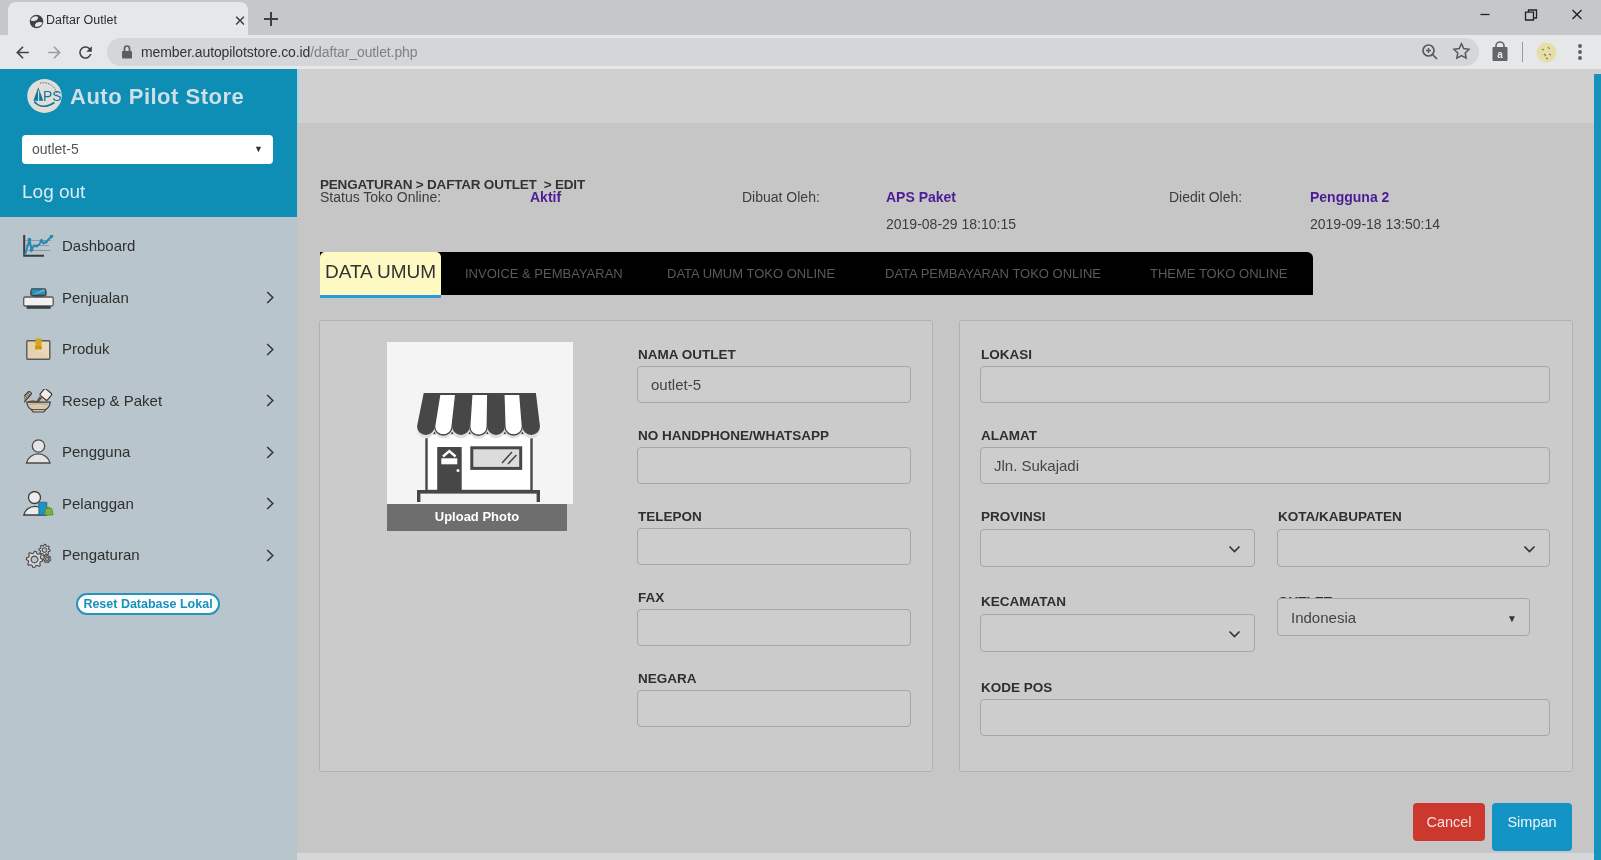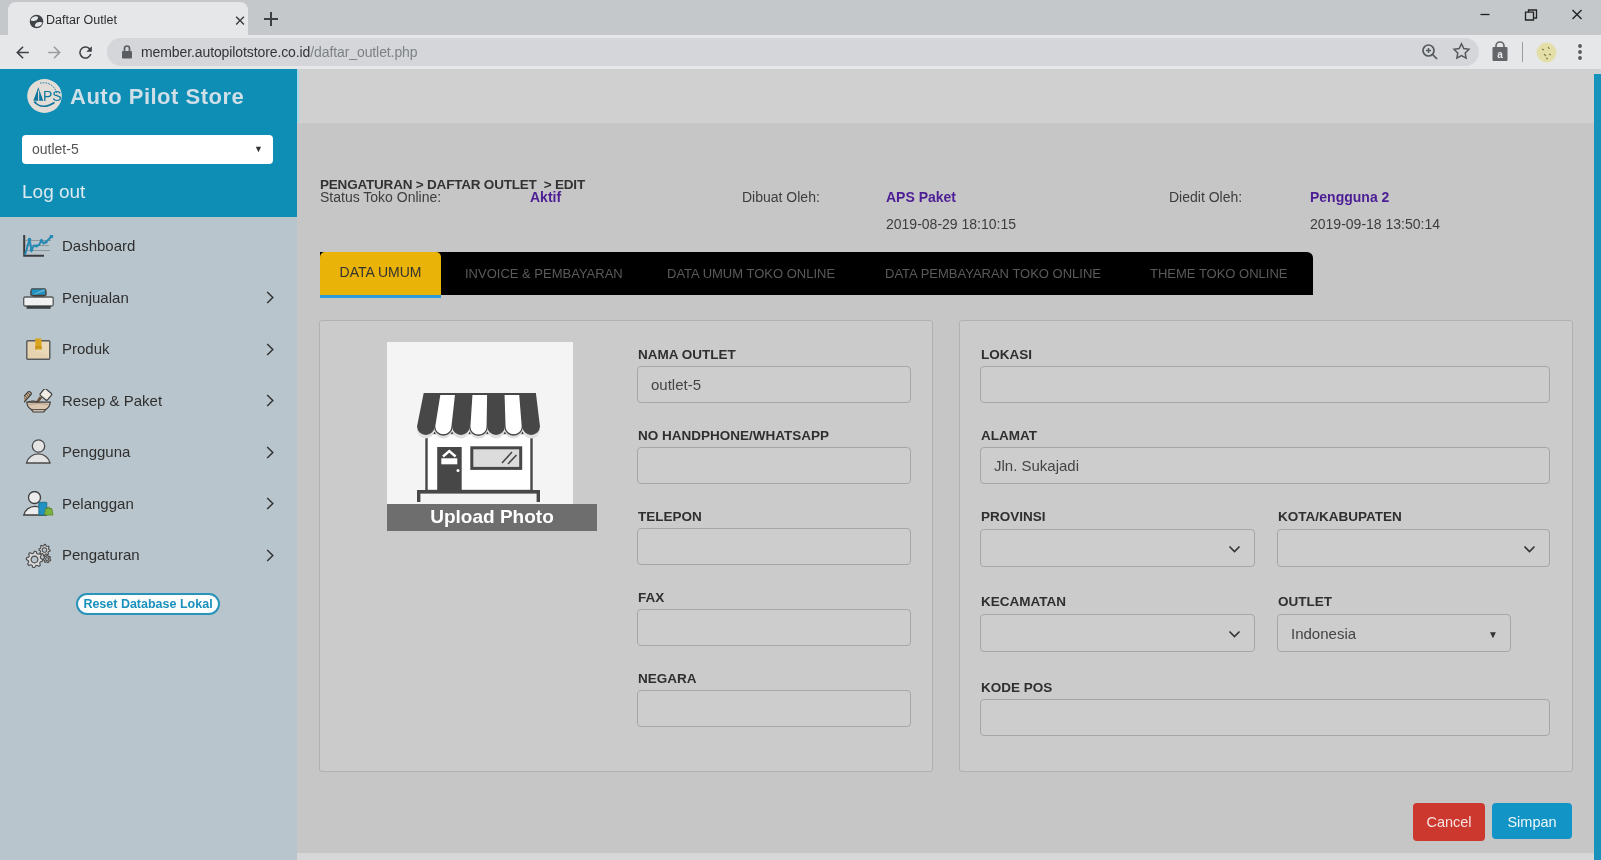--- a/index.html
+++ b/index.html
@@ -39,38 +39,38 @@
 #blueline { left:297px; top:70px; width:2px; height:53px; background:#a8d8e8; }
 #content { left:297px; top:123px; width:1304px; height:732px; background:#c6c6c6; }
 #botstrip { left:297px; top:853px; width:1304px; height:7px; background:#d6d7d8; }
 #crumb { left:23px; top:25.5px; font-size:13.5px; letter-spacing:-0.2px; font-weight:bold; color:#333;margin-top:28px; }
 .slabel { font-size:14px; color:#3d3d3d; }
 .sval { font-size:14px; font-weight:bold; color:#4c1d95; }
 .sdate { font-size:14px; color:#3d3d3d; }
 
 
 #tabstrip { left:23px; top:129px; width:993px; height:43px; background:#000000; border-radius:0 6px 0 0; }
-#activetab { left:23px; top:129px; width:121px; height:46px; background:#eab308; border-radius:5px 5px 0 0; border-bottom:3px solid #2b9cd8; font-size:14px; color:#333; text-align:center; line-height:40px; z-index:2; }
+#activetab { left:23px; top:129px; width:121px; height:46px; background:#fef9c3; border-radius:5px 5px 0 0; border-bottom:3px solid #2b9cd8; font-size:19px; color:#333; text-align:center; line-height:40px; z-index:2; }
 .ttab { top:0; height:43px; font-size:13px; color:#5a5a5a; line-height:43px; white-space:nowrap; }
 
 
 .panel { top:197px; width:614px; height:452px; background:#cbcbcb; border:1px solid #b1b1b1; border-radius:3px; }
 #panelL { left:22px; }
 #panelR { left:662px; }
 .flabel { font-size:13.5px; font-weight:bold; color:#2f2f2f; }
 .finput { background:#cdcdcd; border:1px solid #a6a6a6; border-radius:4px; height:37px; font-size:15px; color:#444; line-height:35px; padding-left:13px; }
 .fsel { height:38px; line-height:37px; }
 .fsel .chev { position:absolute; right:13px; top:15px; width:13px; height:8px; }
 #photo { left:67px; top:21px; width:186px; height:189px; }
 #photoimg { left:0; top:0; width:186px; height:162px; background:#f4f4f4; }
-#photobar { left:0; top:162px; width:210px; height:27px; background:#6e6e6e; color:#fff; font-weight:bold; font-size:19px; text-align:center; line-height:26px; }
+#photobar { left:0; top:162px; width:180px; height:27px; background:#6e6e6e; color:#fff; font-weight:bold; font-size:13px; text-align:center; line-height:26px; }
 
 
 #btncancel { left:1116px; top:680px; width:72px; height:38px; background:#cd382e; border-radius:4px; color:#f4e3e1; font-size:14.5px; text-align:center; line-height:38px; }
-#btnsimpan { left:1195px; top:680px; width:80px; height:36px; background:#1295c6; border-radius:4px; color:#eef6fa; font-size:14.5px; text-align:center; line-height:38px; }
+#btnsimpan { left:1195px; top:680px; width:80px; height:48px; background:#1295c6; border-radius:4px; color:#eef6fa; font-size:14.5px; text-align:center; line-height:38px; }
 
 
 #scrollbar { left:1594px; top:74px; width:7px; height:786px; background:#1792ba; }
 </style>
 </head>
 <body>
 
 <div class="abs" id="titlebar">
   <div class="abs" id="tab">
     <svg class="abs" style="left:21px;top:12px" width="15" height="15" viewBox="0 0 15 15">
@@ -324,21 +324,21 @@
           <path d="M1 1.5 L6 6.5 L11 1.5" stroke="#333" stroke-width="1.6" fill="none"></path>
         </svg>
       </div>
     <div class="abs flabel" style="left:21px;top:273px">KECAMATAN</div>
     <div class="abs finput fsel" style="left:20px;top:293px;width:275px">
         <svg class="chev" viewBox="0 0 12 8">
           <path d="M1 1.5 L6 6.5 L11 1.5" stroke="#333" stroke-width="1.6" fill="none"></path>
         </svg>
       </div>
     <div class="abs flabel" style="left:318px;top:273px">OUTLET</div>
-    <div class="abs finput fsel" style="left:317px;top:293px;width:234px">Indonesia<span style="position:absolute;right:12px;top:1px;font-size:10px;color:#333">▼</span></div>
+    <div class="abs finput fsel" style="left:317px;top:277px;width:253px">Indonesia<span style="position:absolute;right:12px;top:1px;font-size:10px;color:#333">▼</span></div>
     <div class="abs flabel" style="left:21px;top:359px">KODE POS</div>
     <div class="abs finput" style="left:20px;top:378px;width:570px"></div>
   </div>
 
   <div class="abs" id="btncancel">Cancel</div>
   <div class="abs" id="btnsimpan">Simpan</div>
 </div>
 <div class="abs" id="botstrip"></div>
 <div class="abs" id="scrollbar"></div>
 

